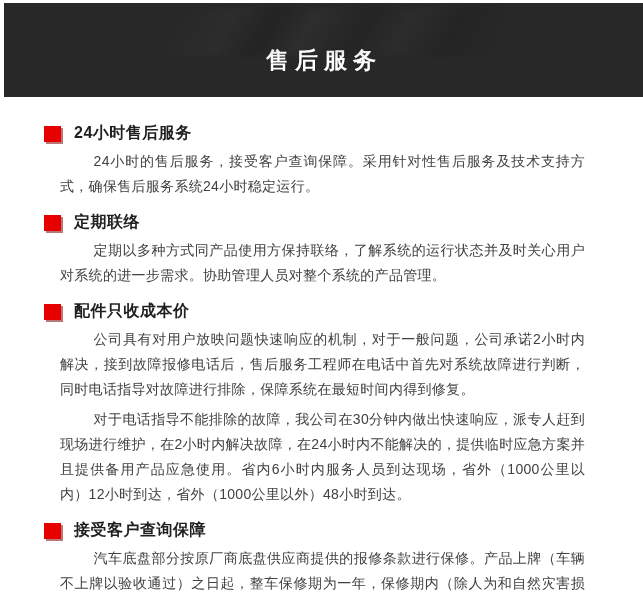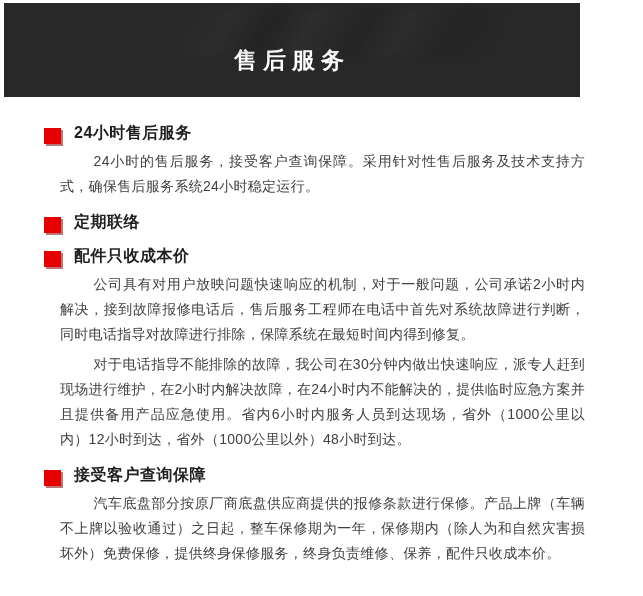--- a/index.html
+++ b/index.html
@@ -9,21 +9,21 @@
     background:#ffffff;
     font-family:"Liberation Sans","DejaVu Sans",sans-serif;
     color:#3c3c3c;
     overflow:hidden;
   }
 
   
   .banner{
     position:absolute;
     left:4px; top:3px;
-    width:576px; height:94px;
+    width:640px; height:94px;
     background:var(--header-bg,#282828);
     display:flex;
     align-items:center;
     justify-content:center;
     padding-top:20px;
     overflow:hidden;
   }
   .banner-title{
     color:#ffffff;
     font-size:23px;
@@ -55,21 +55,21 @@
     position:absolute;
     left:0; top:97px;
     width:643px;
     padding:0 42px 0 44px;
   }
   .section{ margin-top:13px; }
   .section:first-child{ margin-top:26px; }
 
   .section-heading{
     display:flex;
-    align-items:flex-end;
+    align-items:center;
   }
   .bullet{
     flex:0 0 auto;
     width:17px; height:16px;
     background:var(--accent,#e60000);
     box-shadow:2px 2px 0 0 rgba(130,8,8,.55);
     margin-right:13px;
   }
   .heading-text{
     font-size:16px;
@@ -104,20 +104,21 @@
       <span class="heading-text">24小时售后服务</span>
     </div>
     <p>24小时的售后服务，接受客户查询保障。采用针对性售后服务及技术支持方式，确保售后服务系统24小时稳定运行。</p>
   </div>
 
   <div class="section">
     <div class="section-heading">
       <span class="bullet"></span>
       <span class="heading-text">定期联络</span>
     </div>
+    <p>定期以多种方式同产品使用方保持联络，了解系统的运行状态并及时关心用户对系统的进一步需求。协助管理人员对整个系统的产品管理。</p>
   </div>
 
   <div class="section">
     <div class="section-heading">
       <span class="bullet"></span>
       <span class="heading-text">配件只收成本价</span>
     </div>
     <p>公司具有对用户放映问题快速响应的机制，对于一般问题，公司承诺2小时内解决，接到故障报修电话后，售后服务工程师在电话中首先对系统故障进行判断，同时电话指导对故障进行排除，保障系统在最短时间内得到修复。</p>
     <p>对于电话指导不能排除的故障，我公司在30分钟内做出快速响应，派专人赶到现场进行维护，在2小时内解决故障，在24小时内不能解决的，提供临时应急方案并且提供备用产品应急使用。省内6小时内服务人员到达现场，省外（1000公里以内）12小时到达，省外（1000公里以外）48小时到达。</p>
   </div>

